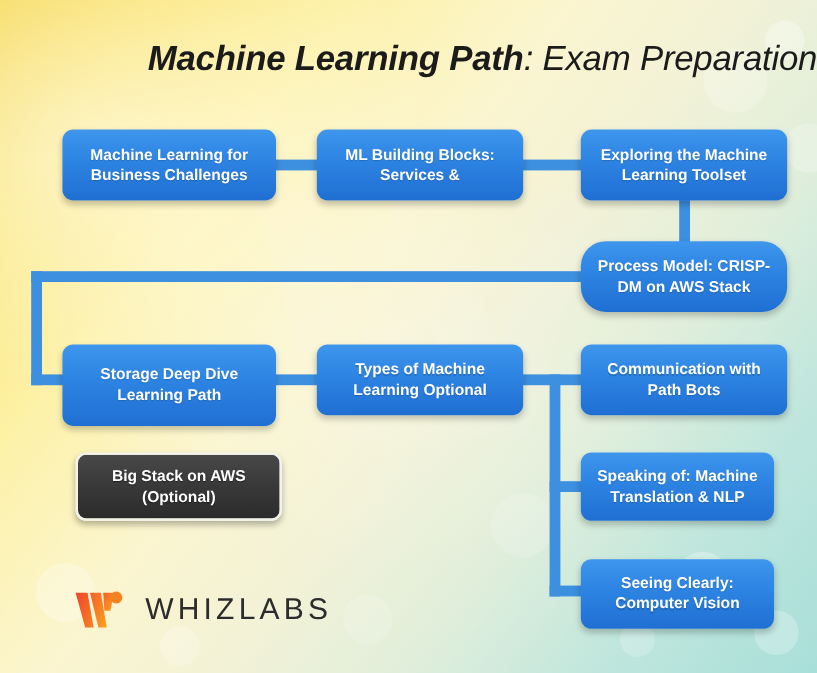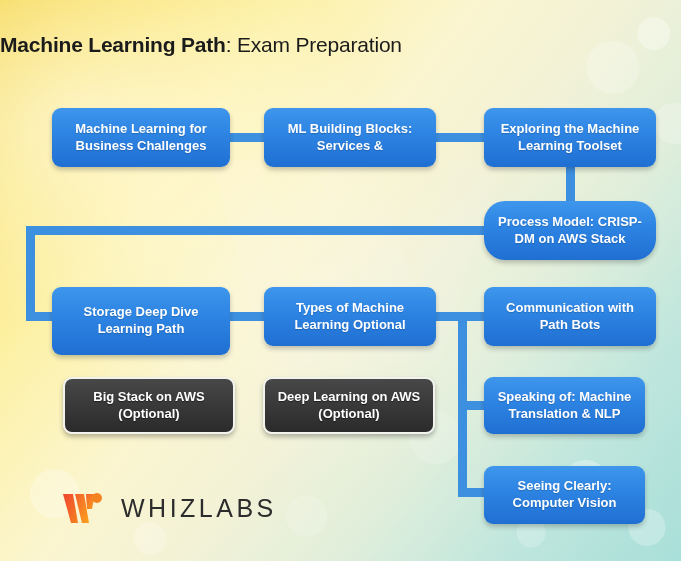--- a/index.html
+++ b/index.html
@@ -45,25 +45,26 @@
     position: absolute;
     pointer-events: none;
     opacity: 0.13;
   }
 
   .title {
     position: absolute;
     left: 0;
     top: 33px;
     width: 681px;
-    text-align: left;
-    font-size: 21px;
+    text-align: right;
+    font-size: 29px;
     color: #1b1b1b;
     letter-spacing: -0.2px;
     white-space: nowrap;
+    font-style: italic;
   }
   .title .bold { font-weight: bold; }
   .title .light { font-weight: normal; }
 
   
   .conn {
     position: absolute;
     background: #3d8fe0;
   }
 
@@ -172,23 +173,20 @@
   </div>
 
   <div class="node blue" style="left:484px; top:287px; width:172px; height:59px;">
     <span>Communication with Path Bots</span>
   </div>
 
   <div class="node dark" style="left:63px; top:377px; width:172px; height:57px;">
     <span>Big Stack on AWS (Optional)</span>
   </div>
 
-  <div class="node dark" style="left:263px; top:377px; width:172px; height:57px;">
-    <span>Deep Learning on AWS (Optional)</span>
-  </div>
 
   <div class="node blue" style="left:484px; top:377px; width:161px; height:57px;">
     <span>Speaking of: Machine Translation &amp; NLP</span>
   </div>
 
   <div class="node blue" style="left:484px; top:466px; width:161px; height:58px;">
     <span>Seeing Clearly: Computer Vision</span>
   </div>
 
   <div class="logo">

